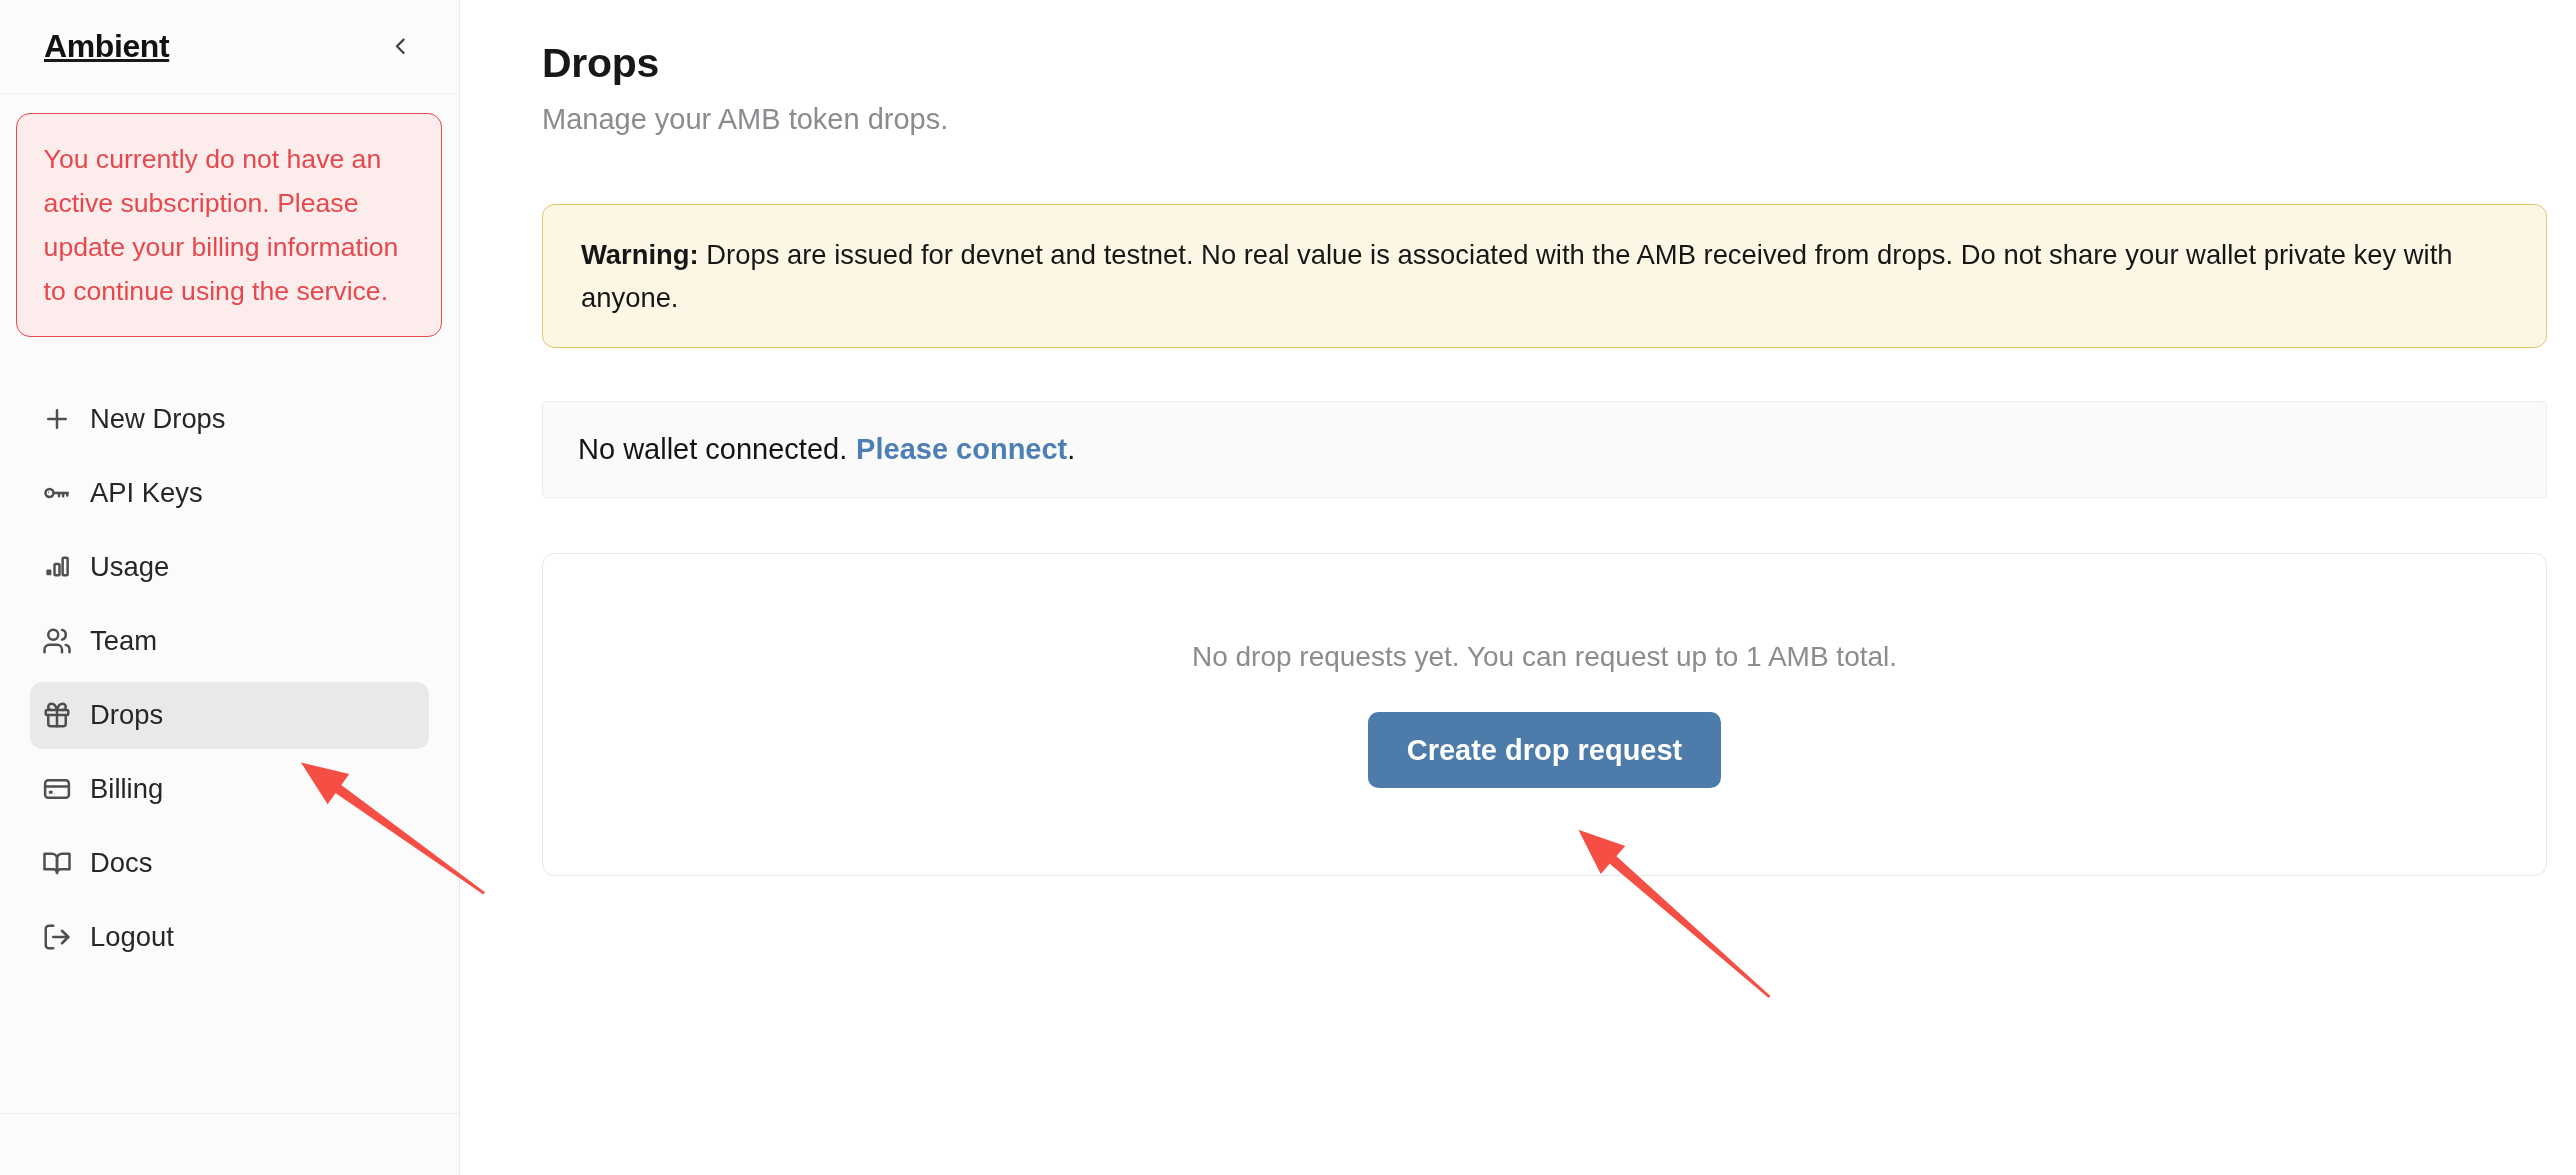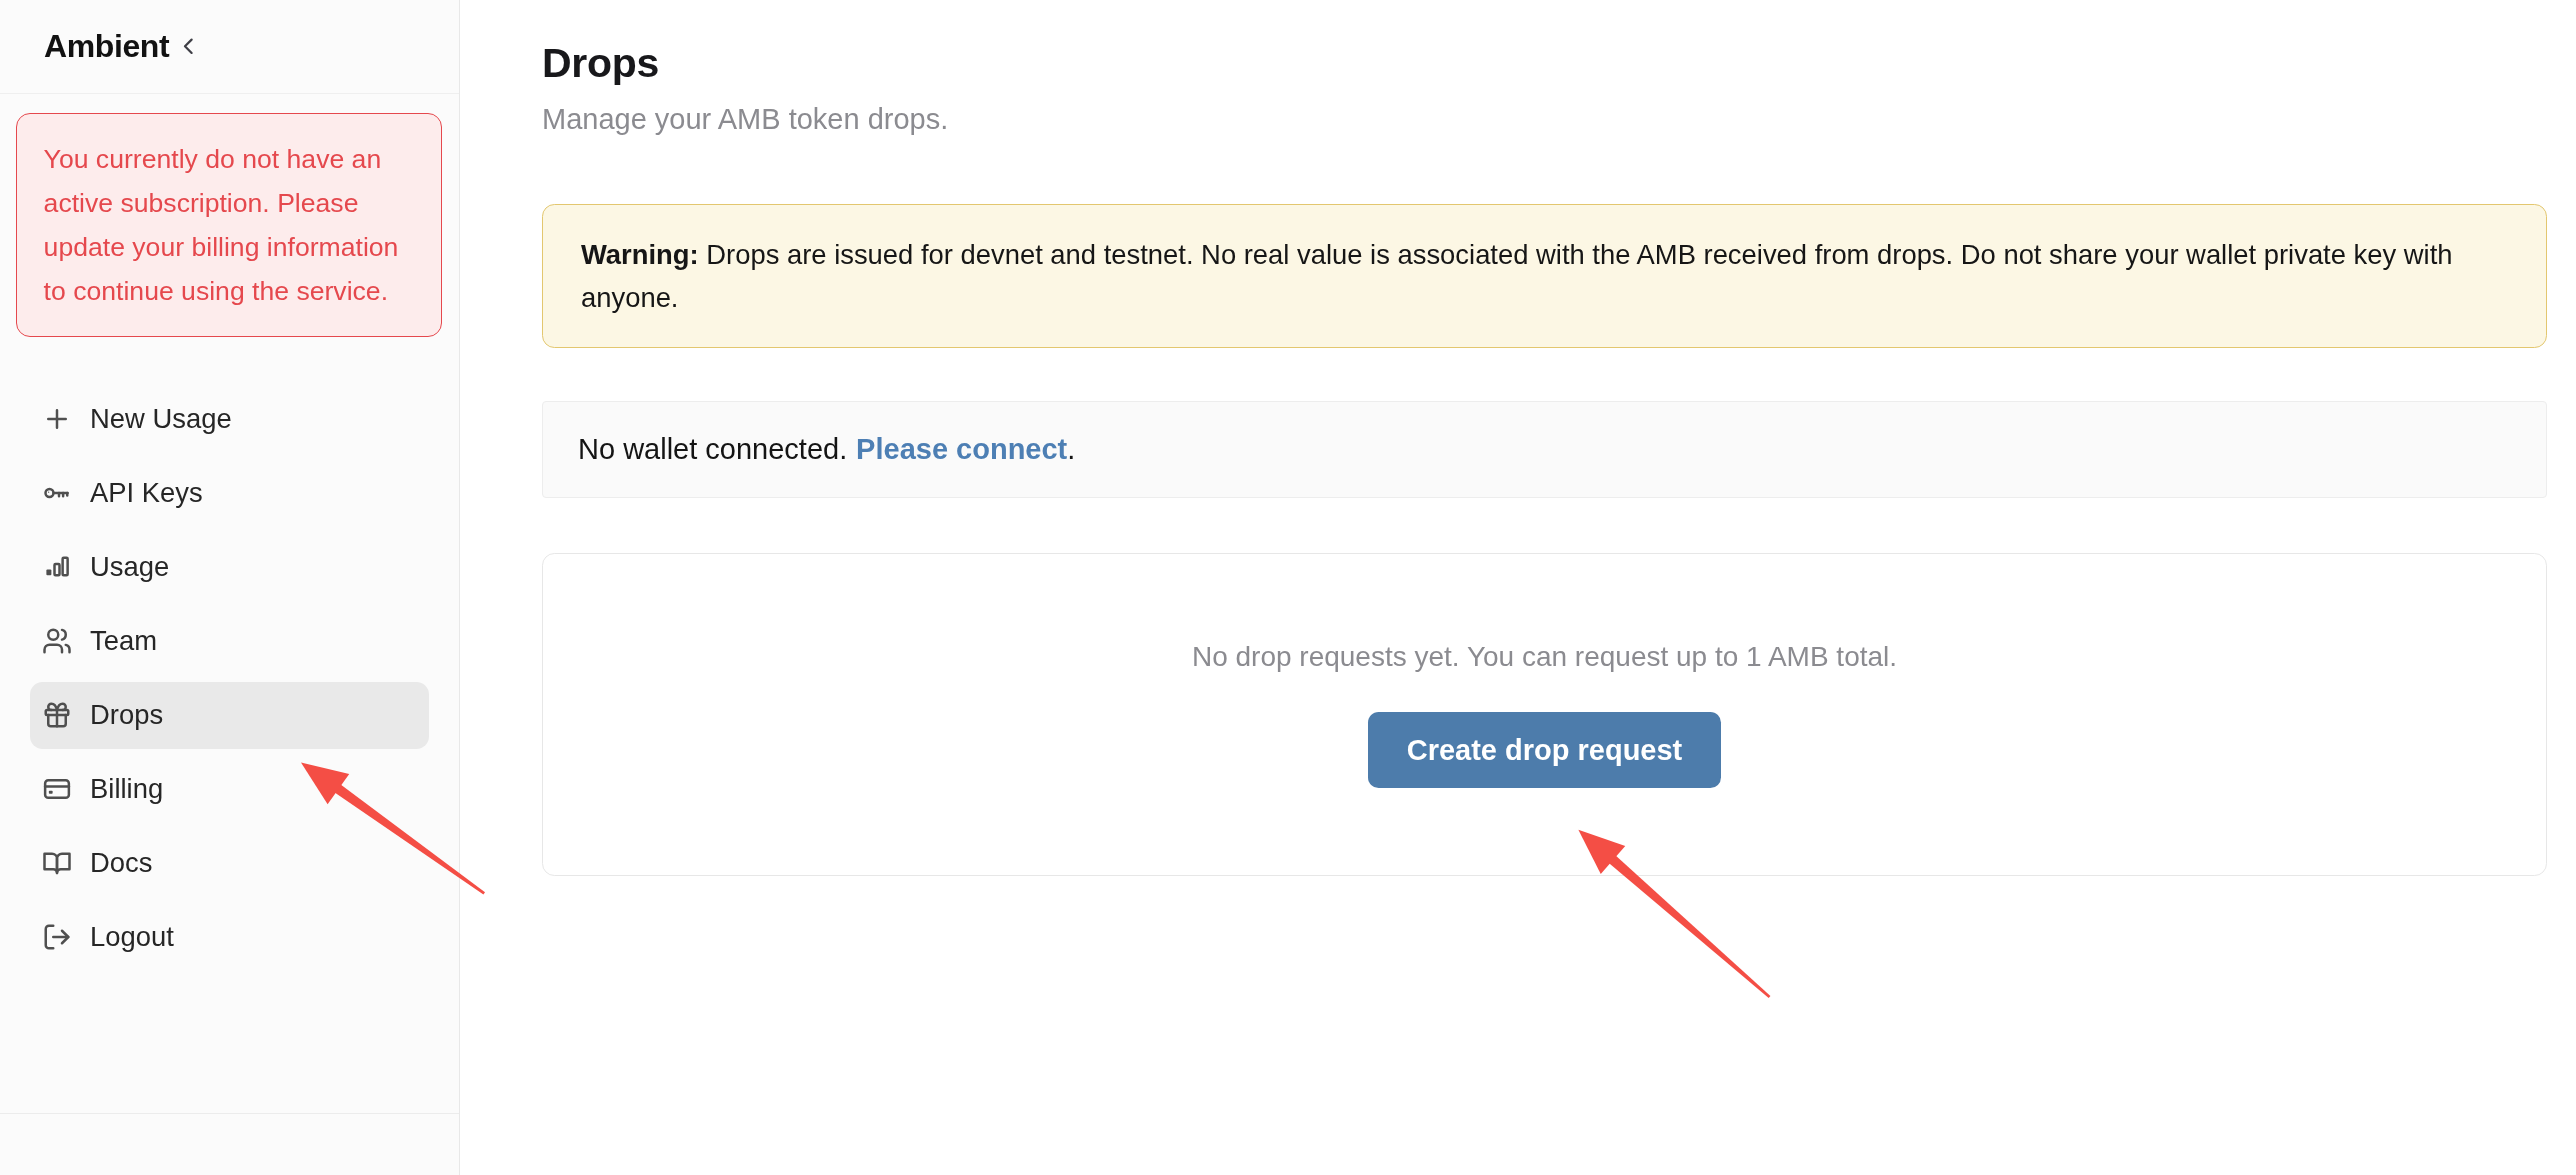--- a/index.html
+++ b/index.html
@@ -13,23 +13,24 @@
 
   
   .sidebar {
     position:absolute; left:0; top:0; bottom:0; width:460px;
     background:#fbfbfb;
     border-right:0.9px solid #e8e8e8;
     display:flex; flex-direction:column;
   }
   .sb-header {
     height:94px; flex:0 0 94px;
-    display:flex; align-items:center; 
+    display:flex; align-items:center; justify-content:space-between;
     padding:0 39px 0 44px;
     border-bottom:0.9px solid #efefef;
+    text-decoration:underline;
   }
   .sb-title { font-size:32px; font-weight:700; color:#121212; letter-spacing:-0.4px; }
   .collapse-btn {
     width:39px; height:39px; display:flex; align-items:center; justify-content:center;
     color:#3f3f46; cursor:pointer; background:none; border:none;
   }
   .collapse-btn svg { width:26.6px; height:26.6px; }
 
   .sb-alert {
     margin:18.6px 17px 0 16px;
@@ -125,21 +126,21 @@
   <div class="sb-alert">You currently do not have an active subscription. Please update your billing information to continue using the service.</div>
 
   <nav class="nav">
 
     <div class="nav-item">
       <span class="nav-icon">
         <svg viewBox="0 0 24 24" fill="none" stroke="currentColor" stroke-width="2" stroke-linecap="round" stroke-linejoin="round">
             <path d="M12 5v14M5 12h14"></path>
           </svg>
       </span>
-      <span class="nav-label">New Usage</span>
+      <span class="nav-label">New Drops</span>
     </div>
 
     <div class="nav-item">
       <span class="nav-icon">
         <svg viewBox="0 0 24 24" fill="none" stroke="currentColor" stroke-width="2" stroke-linecap="round" stroke-linejoin="round">
           <circle cx="6" cy="12" r="3.2"></circle>
           <circle cx="5.3" cy="11.3" r="0.5" fill="currentColor" stroke="none"></circle>
           <path d="M9.2 12h11.3"></path>
           <path d="M13.6 12v2.6M16.9 12v2.6M20.2 12v2"></path>
         </svg>

